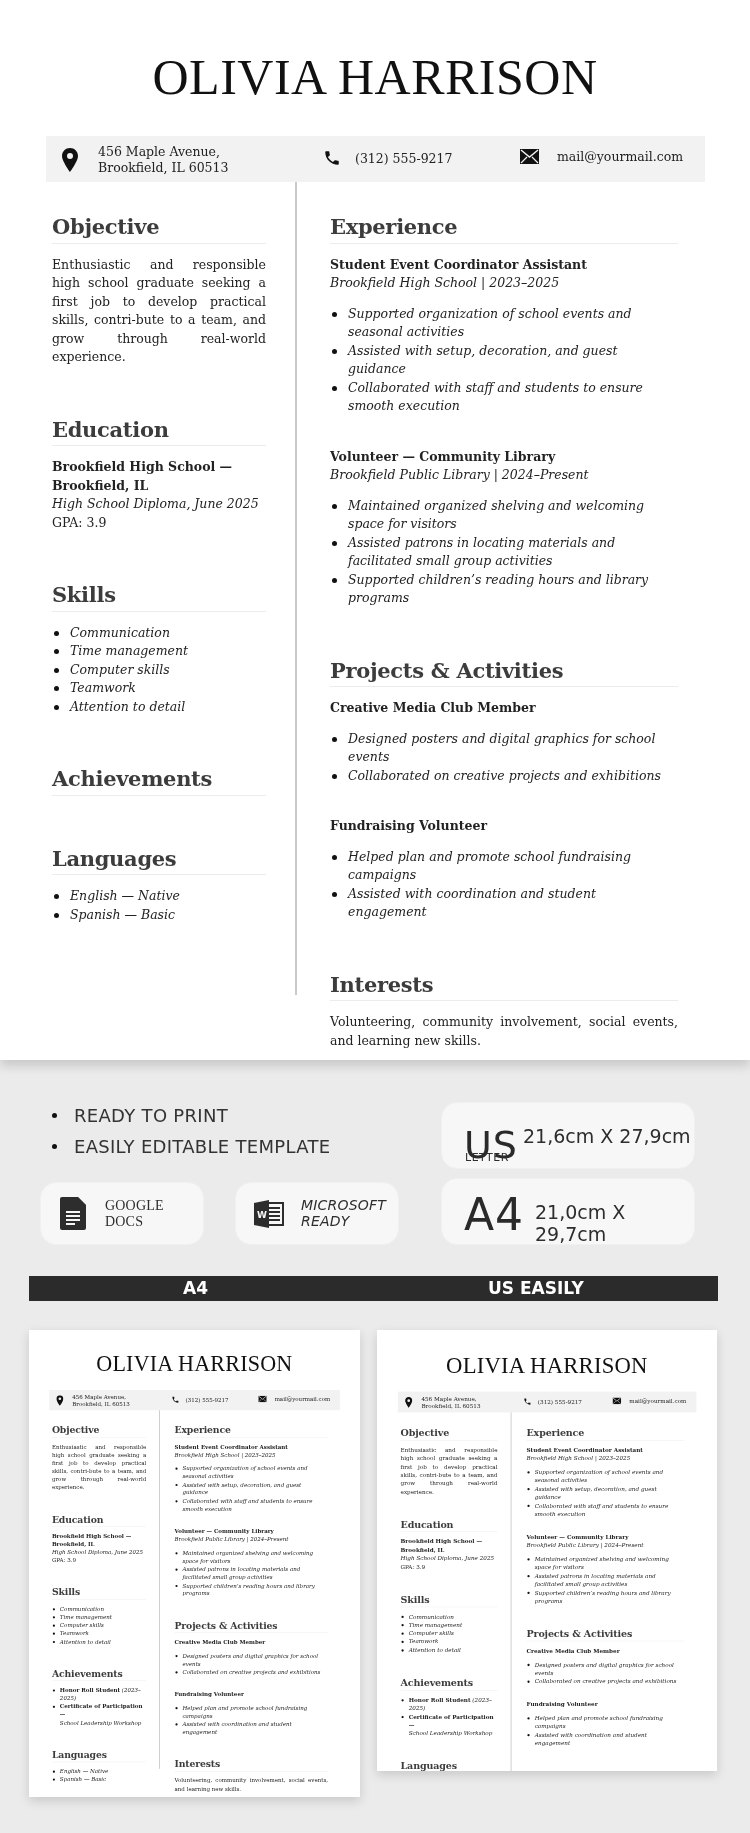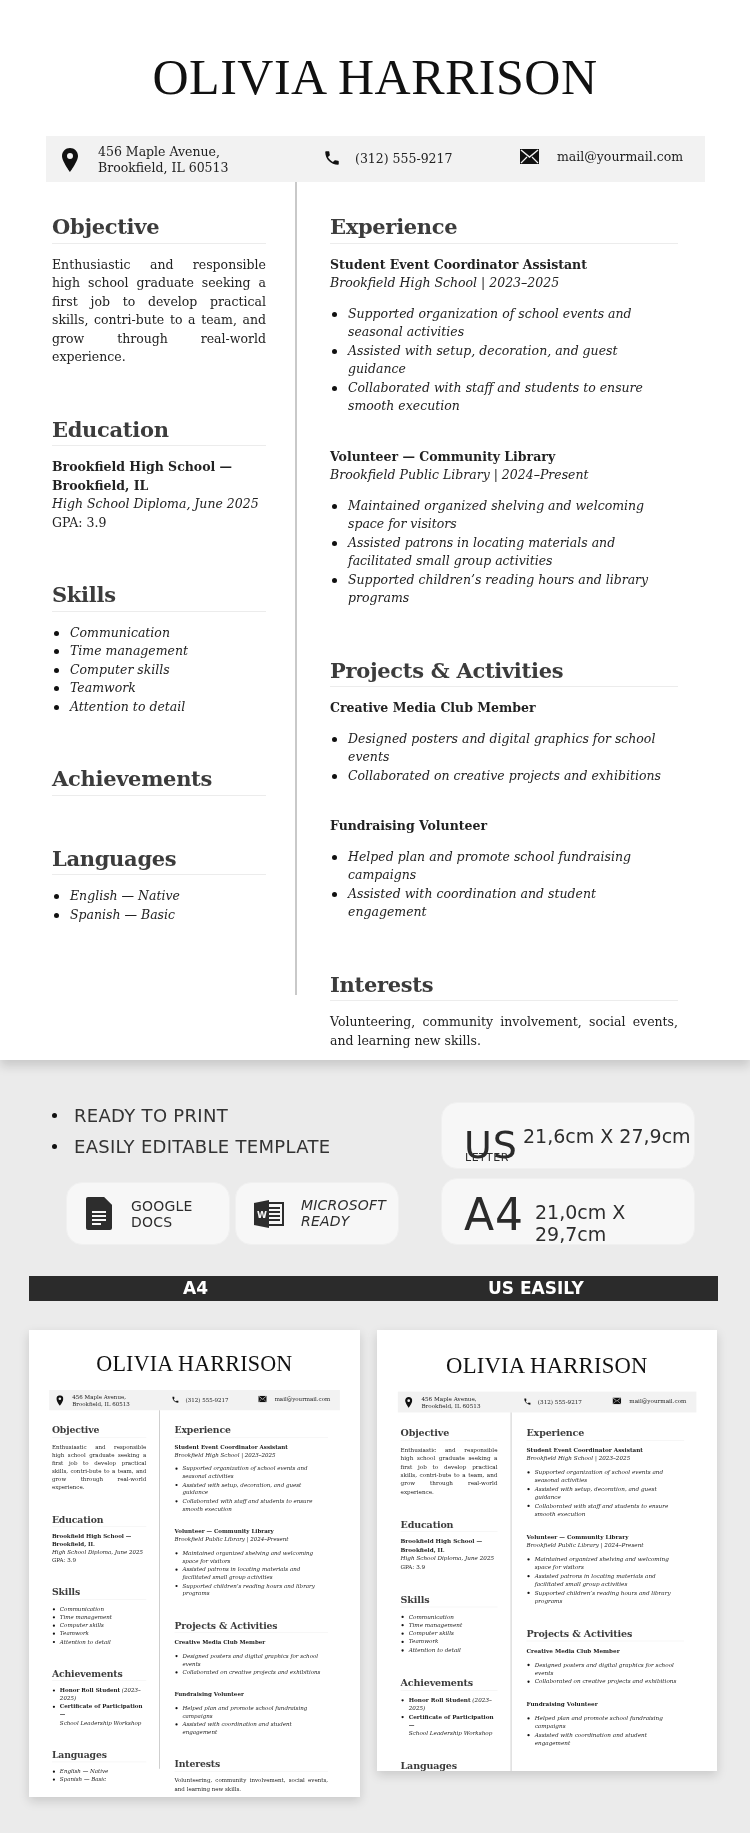--- a/index.html
+++ b/index.html
@@ -141,21 +141,21 @@
       <div class="just">Volunteering, community involvement, social events, and learning new skills.</div>
     </div>
   </div>
 </div>
 
 <ul class="features">
   <li>READY TO PRINT</li>
   <li>EASILY EDITABLE TEMPLATE</li>
 </ul>
 
-<div class="card" style="left:66px;top:1182px;width:164px;height:63px;">
+<div class="card" style="left:40px;top:1182px;width:164px;height:63px;font-family:Liberation Serif, serif;">
   <svg width="26" height="33" viewBox="0 0 26 33" style="position:absolute;left:19px;top:14px;">
       <path d="M2 0h16l8 8v23a2 2 0 01-2 2H2a2 2 0 01-2-2V2a2 2 0 012-2z" fill="#2d2d2d"></path>
       <path d="M18 0v8h8" fill="#f7f7f7"></path>
       <path d="M18 0l8 8h-8z" fill="#2d2d2d"></path>
       <rect x="6" y="14" width="14" height="2" fill="#f7f7f7"></rect>
       <rect x="6" y="18" width="14" height="2" fill="#f7f7f7"></rect>
       <rect x="6" y="22" width="14" height="2" fill="#f7f7f7"></rect>
       <rect x="6" y="26" width="9" height="2" fill="#f7f7f7"></rect>
     </svg>
   <div class="lbl" style="left:64px;top:15px;"><span>GOOGLE</span><br><span>DOCS</span></div>

